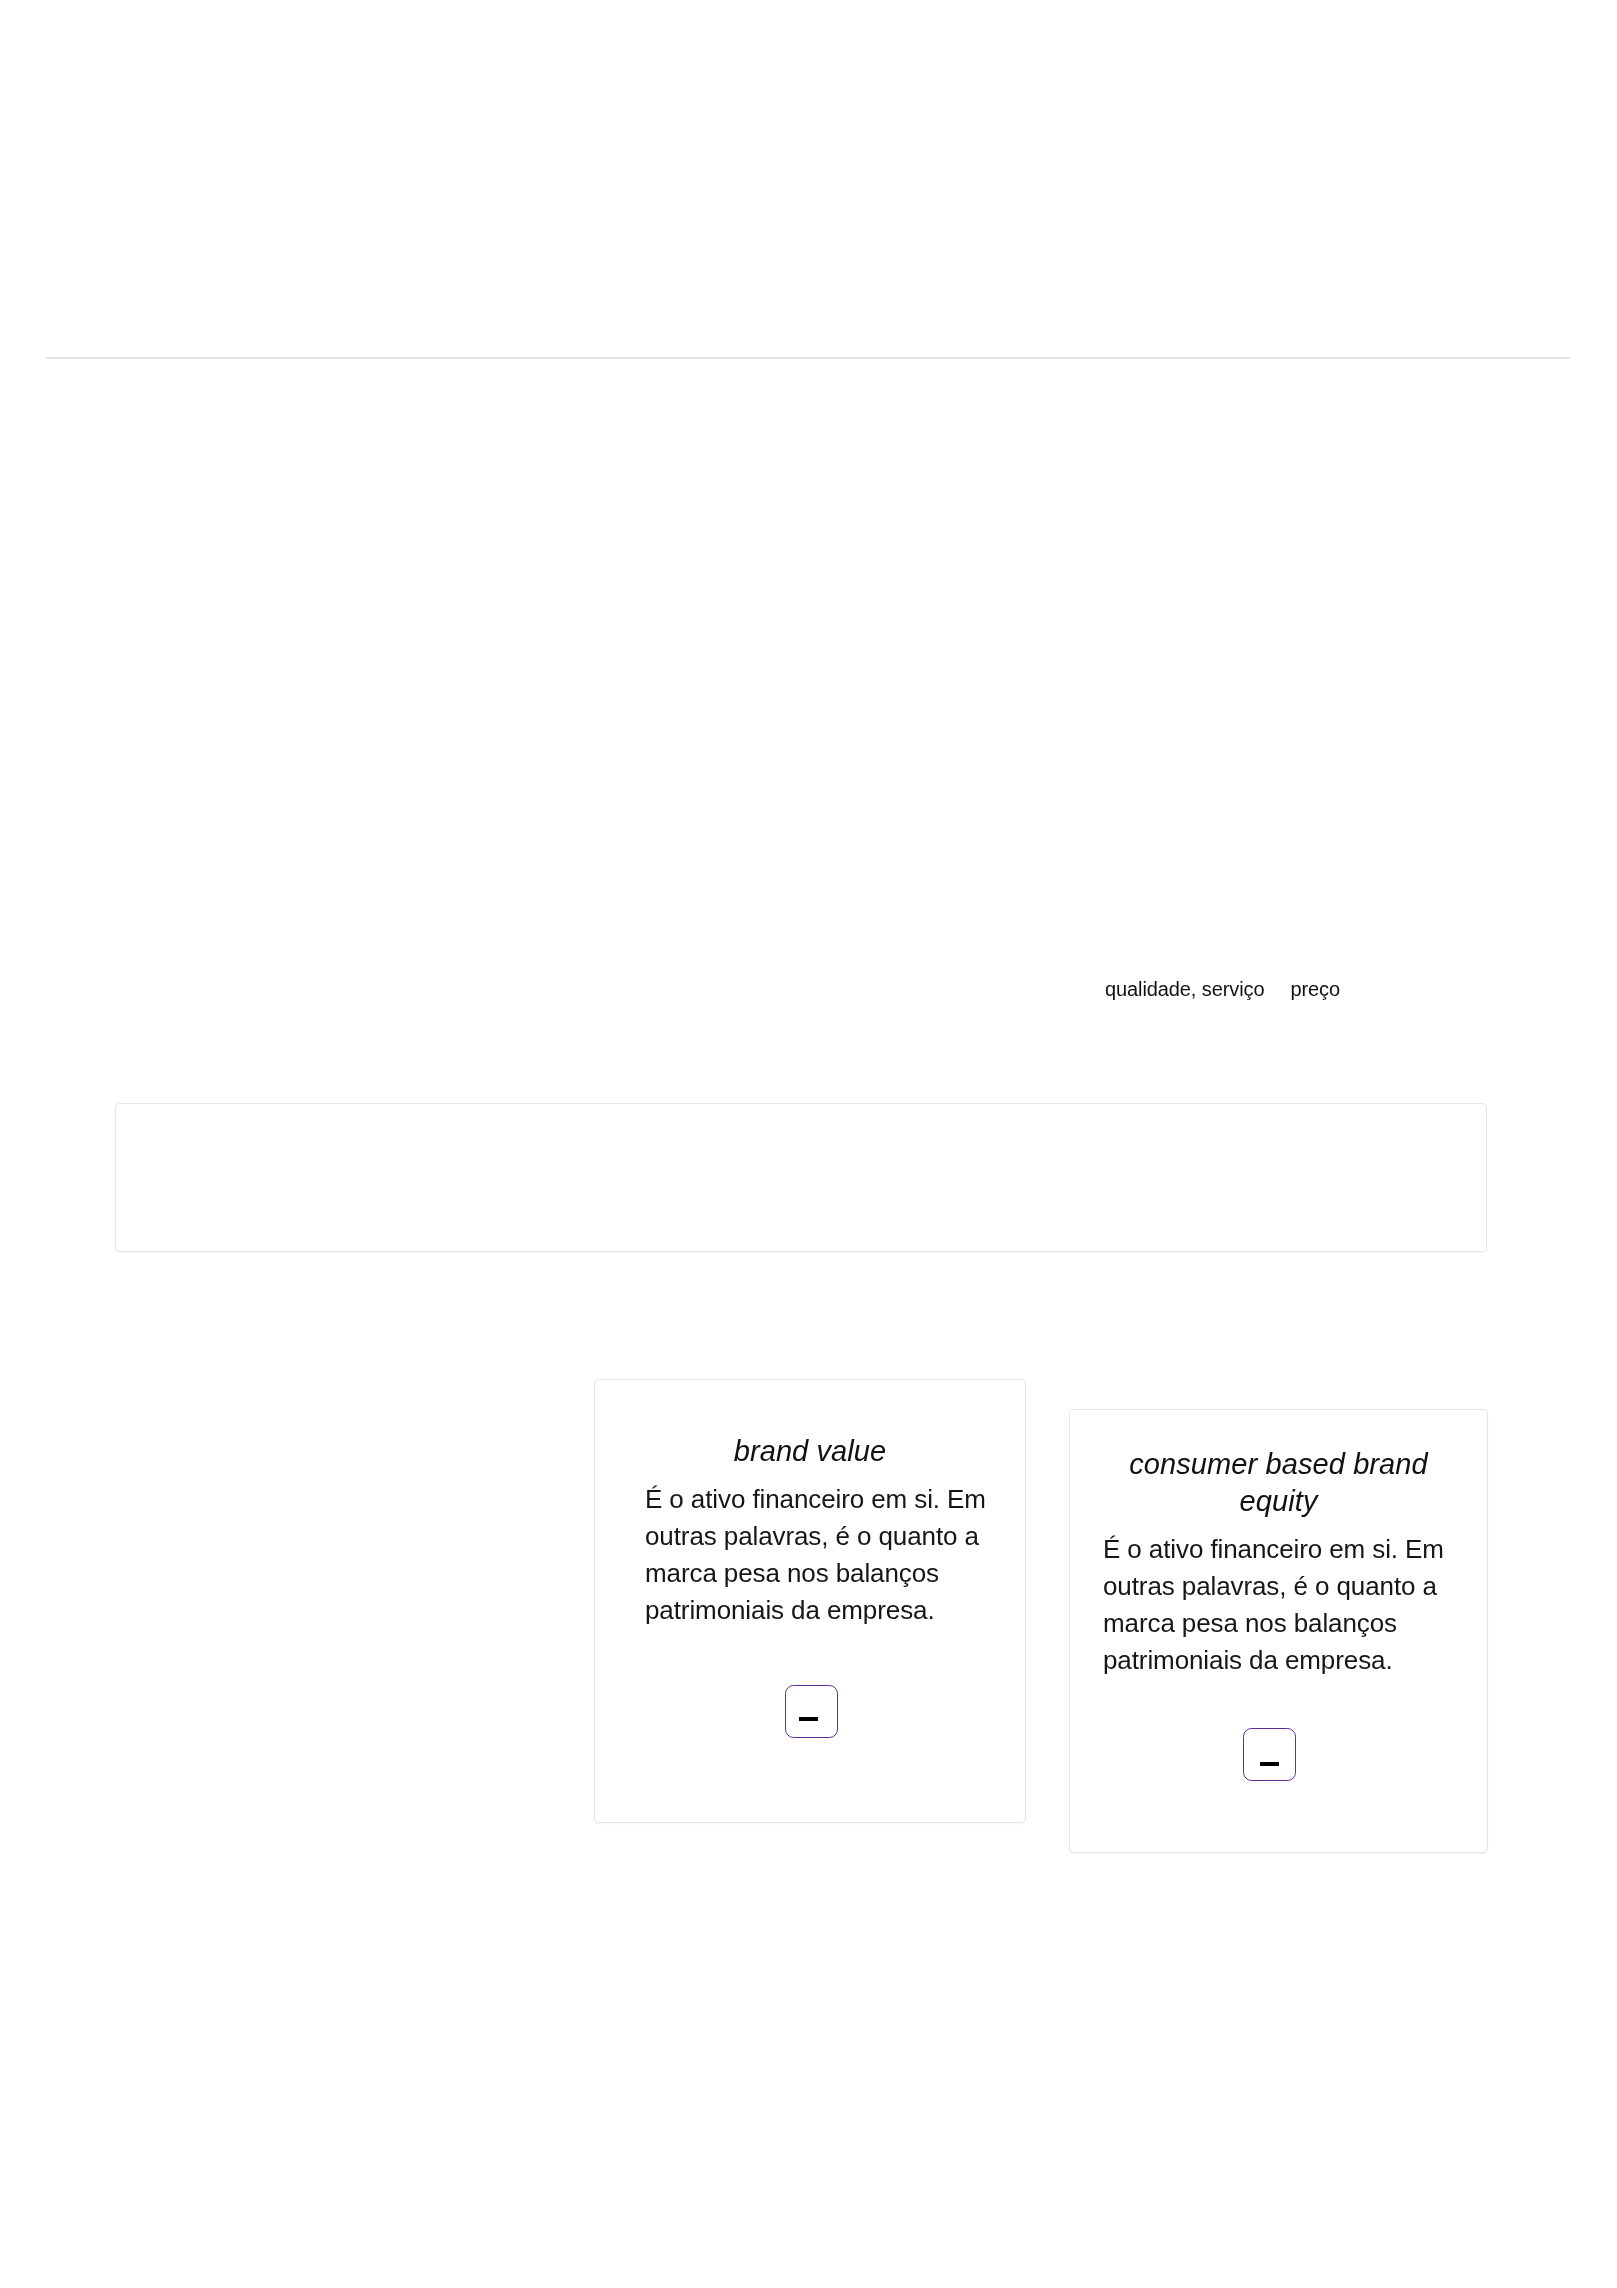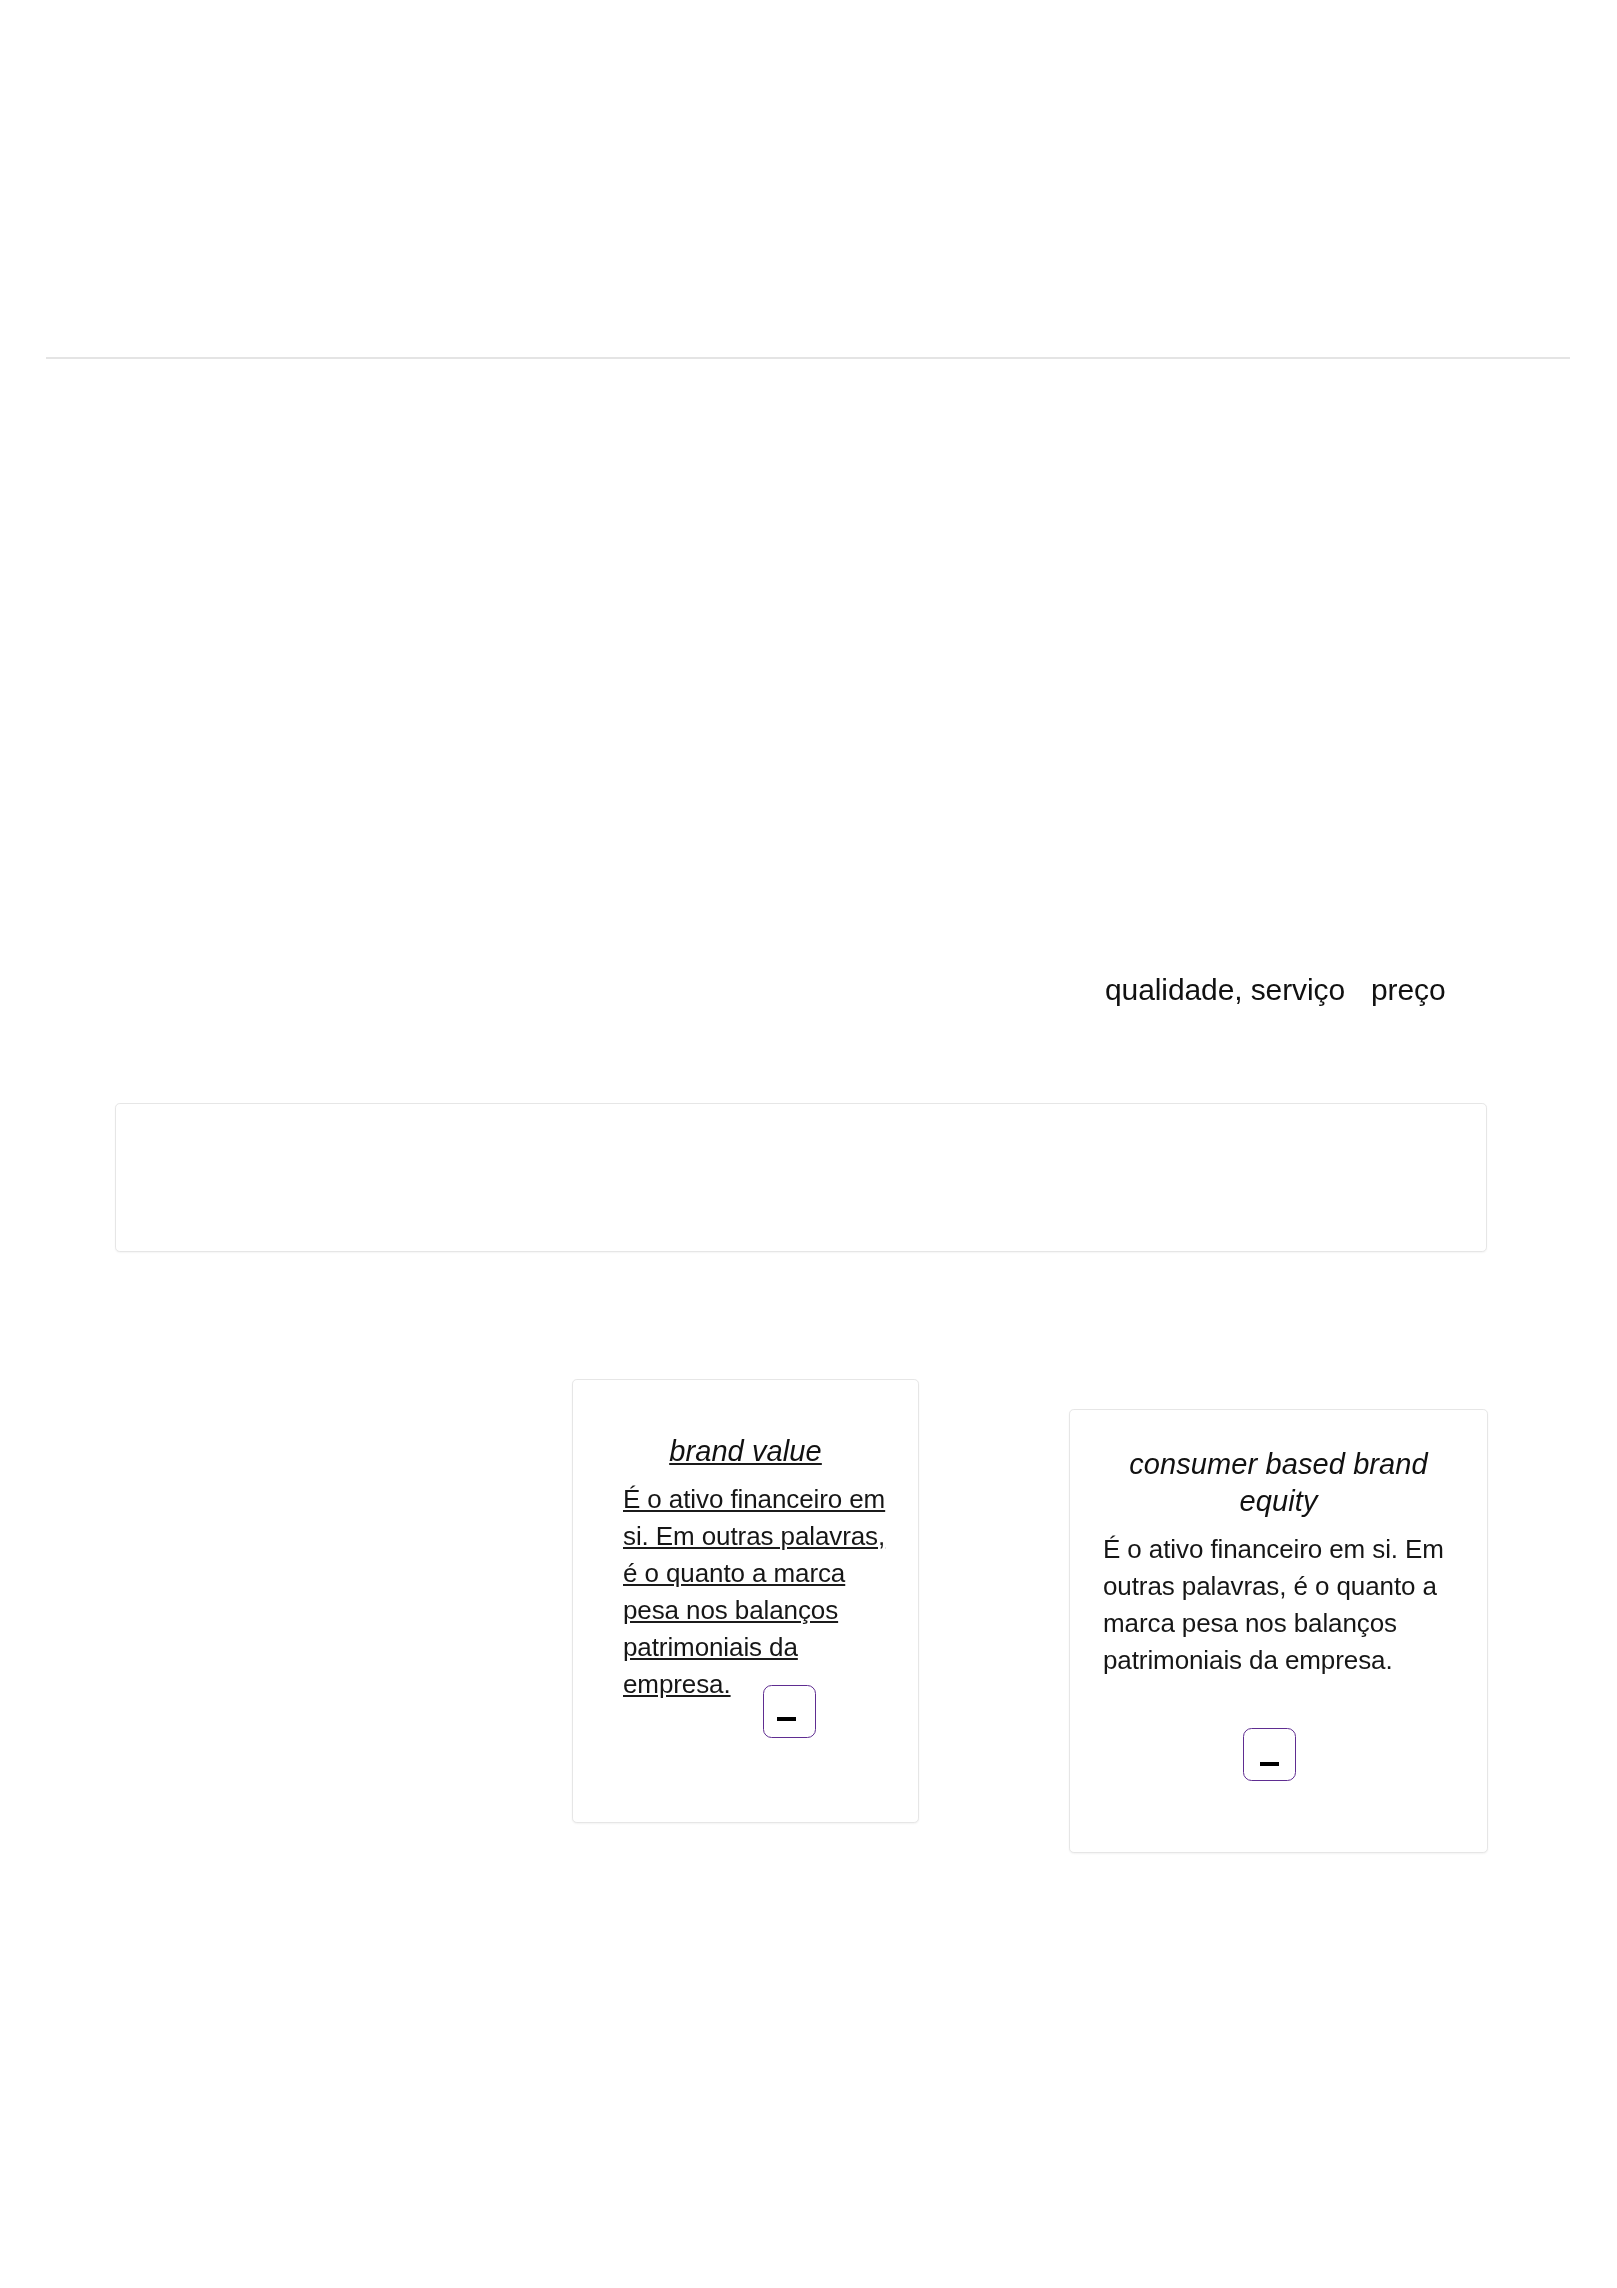--- a/index.html
+++ b/index.html
@@ -24,21 +24,21 @@
     width: 1524px;
     height: 1.9px;
     background: #e4e4e4;
   }
 
   
   .label-row {
     position: absolute;
     left: 1105px;
     top: 972px;
-    font-size: 30px;
+    font-size: 20px;
     line-height: 35px;
     color: #111111;
     white-space: pre;
     letter-spacing: -0.1px;
   }
   .label-row .gap {
     display: inline-block;
     width: 26px;
   }
 
@@ -69,21 +69,21 @@
     top: 0;
     background: #ffffff;
     border: 1px solid #e6e6e6;
     border-radius: 4.8px;
     box-shadow: 0 1px 1.9px rgba(0,0,0,0.05);
     box-sizing: border-box;
     height: 444px;
     padding: 0;
   }
   .card-1 { left: 115px; width: 431px; }
-  .card-2 { left: 572px; width: 347px; text-decoration: underline; }
+  .card-2 { left: 594px; width: 432px; }
   .card-3 { left: 1069px; width: 419px; margin-top: 30px; }
 
   .card-title {
     font-style: italic;
     font-size: 29px;
     line-height: 37px;
     text-align: center;
     color: #111111;
     padding: 0 29px;
     margin-top: 36px;

